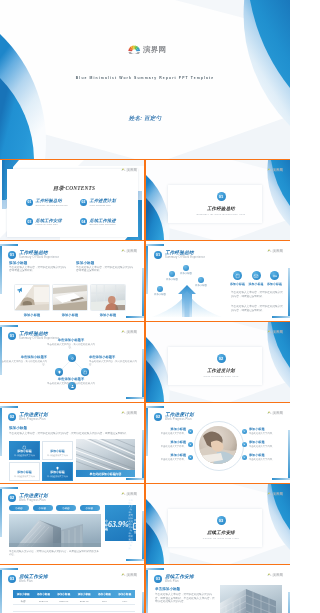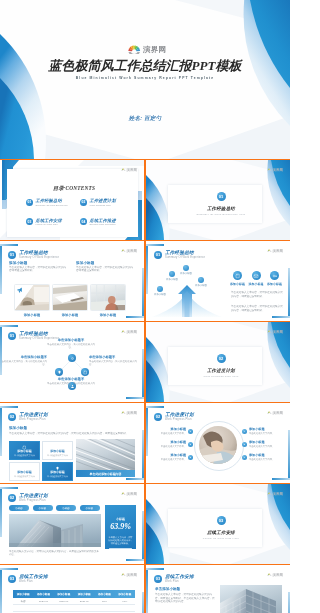--- a/index.html
+++ b/index.html
@@ -109,22 +109,22 @@
   color:#fff;font-size:2.4px;display:flex;align-items:center;justify-content:center;margin-top:0.5px;}
 .pcitem .t{font-size:3.1px;font-weight:bold;color:#2b7cba;line-height:3.8px;}
 .pcitem .b{font-size:2.3px;color:#9aa2a9;line-height:3px;}
 .pcitem.l{flex-direction:row-reverse;text-align:right;}
 
 .pctabs{position:absolute;left:9px;top:21px;width:92px;display:flex;gap:3.5px;}
 .pctab{width:20px;height:6px;border-radius:3px;background:linear-gradient(90deg,#2e8ccc,#4ea5da);
   color:#fff;font-size:2.6px;display:flex;align-items:center;justify-content:center;}
 .pcimg{position:absolute;left:9px;top:30px;width:92px;height:33px;overflow:hidden;}
 .pcfoot{position:absolute;left:9px;top:66px;width:92px;font-size:2.5px;color:#8d959c;line-height:3.4px;}
-.pcpanel{position:absolute;left:105px;top:21px;width:31px;height:44px;background:linear-gradient(160deg,#3395d2,#1d76bb);
-  color:#fff;display:flex;flex-direction:column;align-items:center;padding-top:12px;box-sizing:border-box;}
+.pcpanel{position:absolute;left:105px;top:21px;width:31px;height:36px;background:linear-gradient(160deg,#3395d2,#1d76bb);
+  color:#fff;display:flex;flex-direction:row;align-items:center;padding-top:3px;box-sizing:border-box;}
 .pcpanel .h{font-size:2.9px;font-weight:bold;}
 .pcpanel .v{font-size:8px;font-weight:bold;font-family:"Liberation Serif","DejaVu Serif",serif;font-style:italic;line-height:10px;margin-top:1px;}
 .pcpanel .hr{width:20px;height:0.5px;background:rgba(255,255,255,.45);margin:2px 0 2px;}
 .pcpanel .p{font-size:2.2px;line-height:3px;text-align:center;width:25px;color:#dcecf8;}
 .pcbtn{margin-top:3px;width:21px;height:5px;border:0.4px solid rgba(255,255,255,.75);border-radius:0.5px;
   font-size:2.4px;display:flex;align-items:center;justify-content:center;}
 
 .tbl{position:absolute;left:13px;top:25px;width:122px;}
 .tbl .hr{display:flex;background:linear-gradient(90deg,#2a86c8,#4fa7dc);height:8px;}
 .tbl .hr>div{flex:1;color:#fff;font-size:2.6px;font-weight:bold;display:flex;align-items:center;justify-content:center;}
@@ -185,21 +185,20 @@
             <path d="M0.93 3.53 A6.0 6.0 0 0 0 2.60 1.60 L4.88 4.64 A2.2 2.2 0 0 1 4.27 5.35 Z" fill="#e8732c"></path>
             <path d="M2.60 1.60 A6.0 6.0 0 0 0 4.92 0.54 L5.73 4.25 A2.2 2.2 0 0 1 4.88 4.64 Z" fill="#f2a429"></path>
             <path d="M4.92 0.54 A6.0 6.0 0 0 0 7.48 0.54 L6.67 4.25 A2.2 2.2 0 0 1 5.73 4.25 Z" fill="#c9cc33"></path>
             <path d="M7.48 0.54 A6.0 6.0 0 0 0 9.80 1.60 L7.52 4.64 A2.2 2.2 0 0 1 6.67 4.25 Z" fill="#6fbe44"></path>
             <path d="M9.80 1.60 A6.0 6.0 0 0 0 11.47 3.53 L8.13 5.35 A2.2 2.2 0 0 1 7.52 4.64 Z" fill="#35b2a0"></path>
             <path d="M11.47 3.53 A6.0 6.0 0 0 0 12.19 5.98 L8.39 6.25 A2.2 2.2 0 0 1 8.13 5.35 Z" fill="#3a95cc"></path>
             <path d="M0.5 6.9 A6.1 6.1 0 0 0 11.9 6.9 L9.6 6.9 A3.9 3.9 0 0 1 2.8 6.9 Z" fill="#a8a9ad"></path>
           </svg></span>
         <span class="logo-txt">演界网</span>
       </div>
- <div class="hero-title">蓝色极简风工作总结汇报PPT模板</div>
  <div class="hero-sub">Blue Minimalist Work Summary Report PPT Template</div>
  <div class="hero-name"><span>姓名:</span> <span>百定勺</span></div>
 </div>
 
 <div class="slide s-contents" style="left:0px;top:160px">
 <svg class="cbg" width="144" height="80" viewBox="0 0 144 80">
         <defs>
  <linearGradient id="bl0" x1="0" y1="0" x2="1" y2="1">
             <stop offset="0" stop-color="#1d7fc3"></stop>
             <stop offset="1" stop-color="#3aa0da"></stop>

